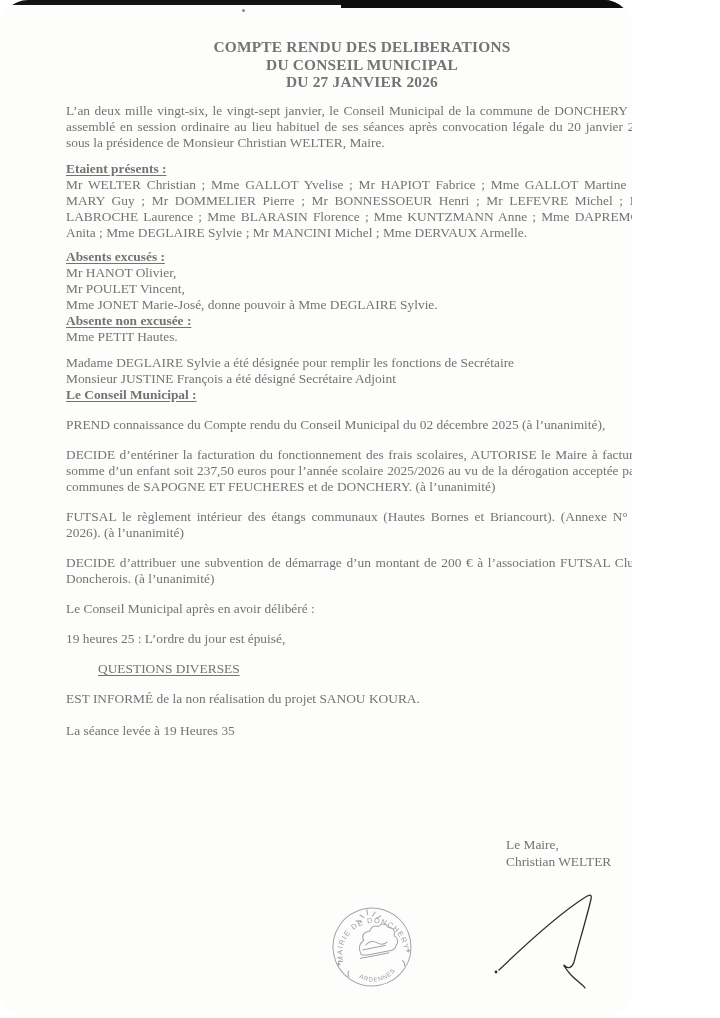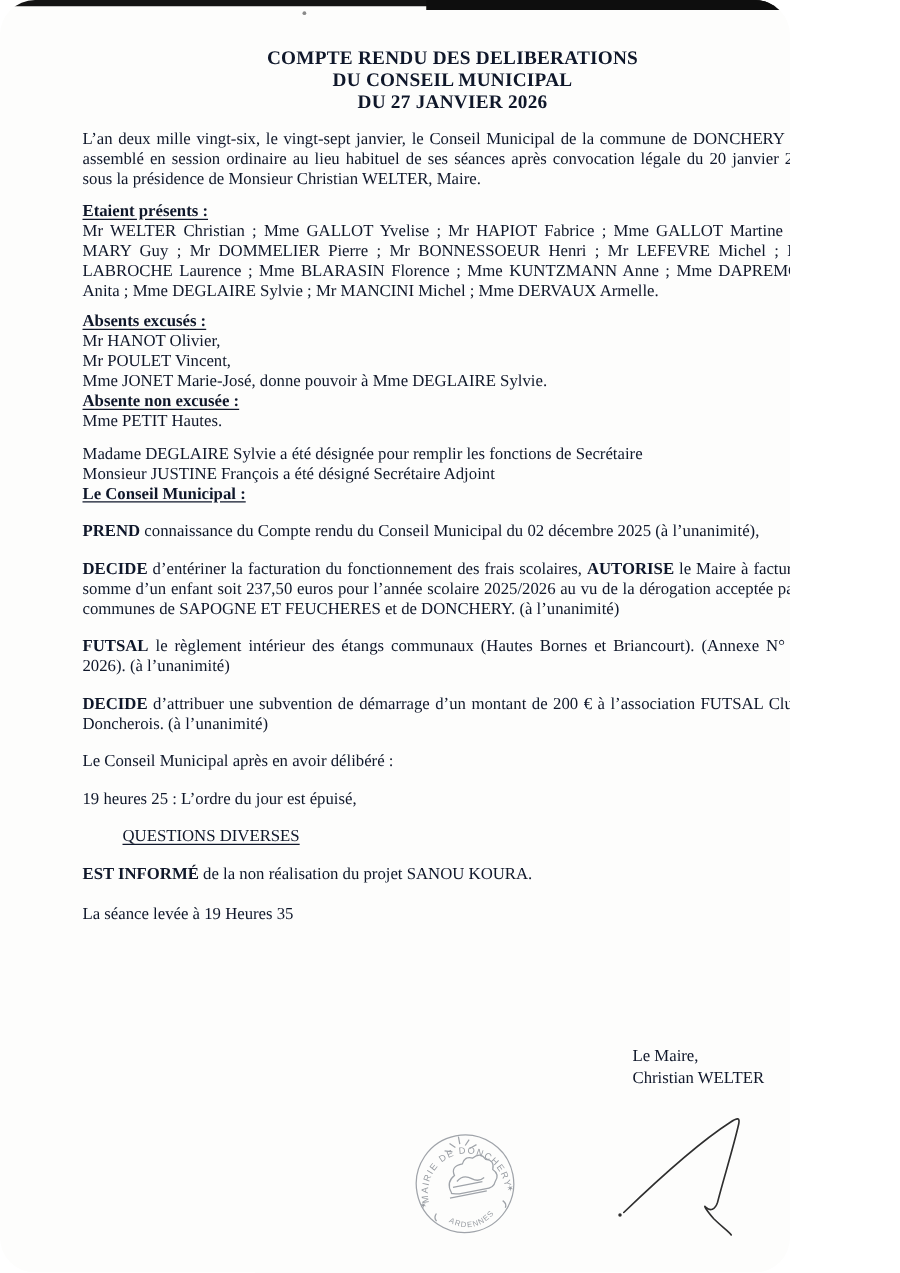--- a/index.html
+++ b/index.html
@@ -2,39 +2,39 @@
 <html lang="fr"><head>
 <meta charset="utf-8">
 <style>
   html,body{margin:0;padding:0;background:#ffffff;}
   .page{
     position:relative;
     width:632px;height:1018px;
     background:#fdfdfc;
     overflow:hidden;
     font-family:"Liberation Serif", serif;
-    color:#0f172a;
+    color:#737373;
     border-radius:28px;
   }
   
   .scan-bar{position:absolute;top:0;left:0;width:100%;height:5px;background:#141414;}
   .scan-bar::after{content:"";position:absolute;right:0;top:0;width:46%;height:8px;background:#0e0e0e;}
   .speck{position:absolute;left:242px;top:9px;width:3px;height:3px;background:#8a8a8a;border-radius:50%;}
 
   .content{
     position:absolute;left:66px;top:0;width:592px;
     font-size:13.4px;line-height:16px;
     padding-top:38px;
   }
   .content p{margin:0;}
   .title{text-align:center;font-weight:bold;font-size:15.4px;line-height:17.6px;letter-spacing:.2px;}
   .just{text-align:justify;}
   .hul{font-weight:bold;text-decoration:underline;text-underline-offset:2px;}
   .ul{text-decoration:underline;text-underline-offset:2px;}
-  .b{font-weight:bold;}
+  .b{font-weight:normal;}
   .mt8{margin-top:8px!important;}
   .mt10{margin-top:10px!important;}
   .mt12{margin-top:12px!important;}
   .mt14{margin-top:14px!important;}
   .mt16{margin-top:16px!important;}
   .indent{margin-left:32px!important;}
 
   .sig-block{
     position:absolute;left:487px;top:836px;
     font-size:13.4px;line-height:17px;margin-left:19px;

